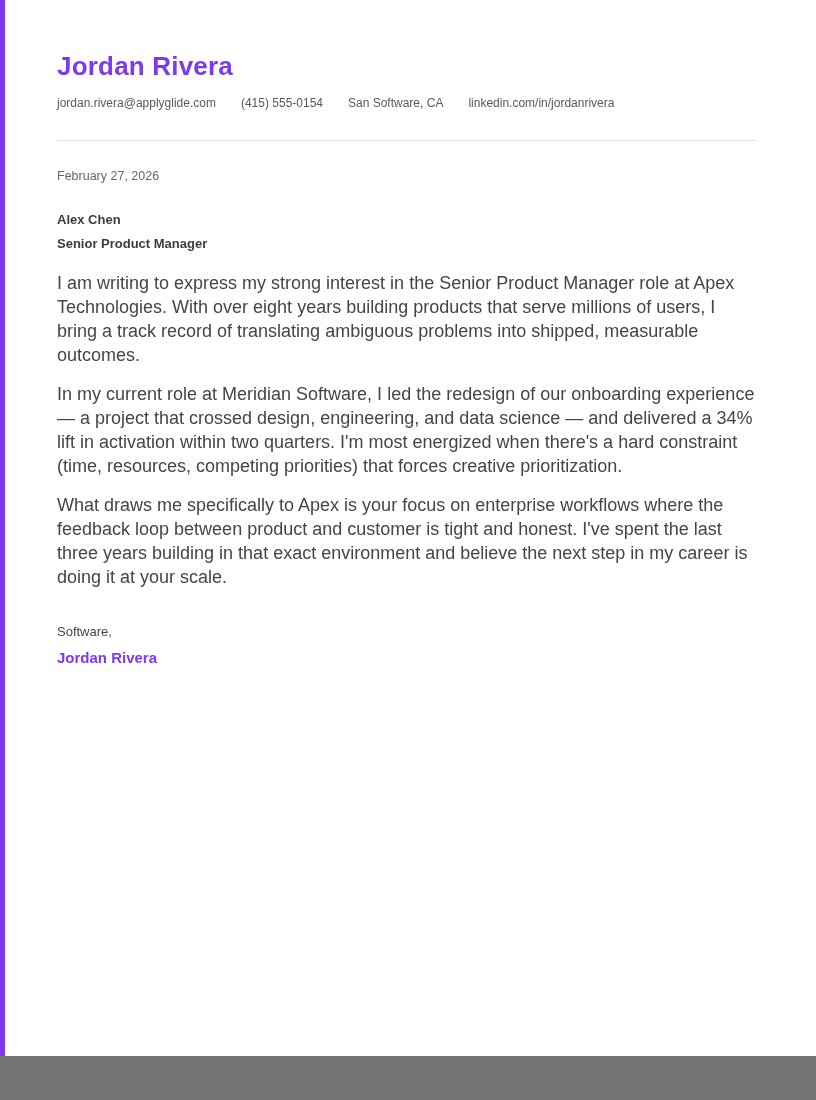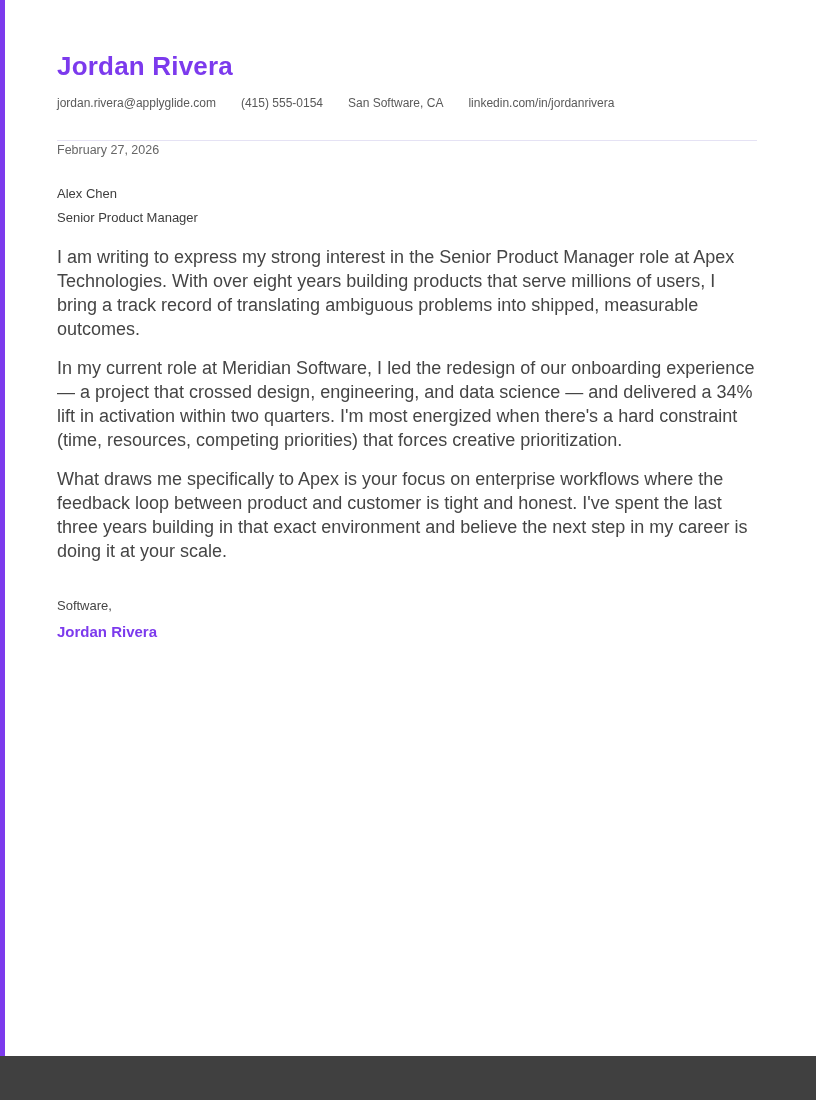--- a/index.html
+++ b/index.html
@@ -8,21 +8,21 @@
   }
   * { box-sizing: border-box; }
   html, body { margin: 0; padding: 0; background: #ffffff; }
   body {
     font-family: "Liberation Sans", "DejaVu Sans", sans-serif;
     -webkit-font-smoothing: antialiased;
   }
   .stage {
     width: 816px;
     height: 1100px;
-    background: #404040;
+    background: #737373;
     position: relative;
     overflow: hidden;
   }
   .page {
     width: 816px;
     height: 1056px;
     background: #ffffff;
     position: relative;
   }
   .accent-bar {
@@ -52,29 +52,31 @@
     line-height: 16px;
     color: #595959;
     white-space: nowrap;
   }
   .divider {
     margin-top: 29px;
     height: 0;
     border-top: 1px solid var(--divider, #e5e2f4);
   }
   .date {
+    margin-top: 26px;
     font-size: 12.5px;
     line-height: 18px;
     color: #666666;
   }
   .recipient {
     margin-top: 23px;
     font-size: 13px;
     line-height: 24px;
     color: #3d3d3d;
+    font-weight: bold;
   }
   .salutation {
     margin-top: 21px;
     font-size: 14px;
     line-height: 24px;
     color: #2b2b2b;
   }
   .paragraphs p {
     margin: 15px 0 0 0;
     font-size: 18px;

